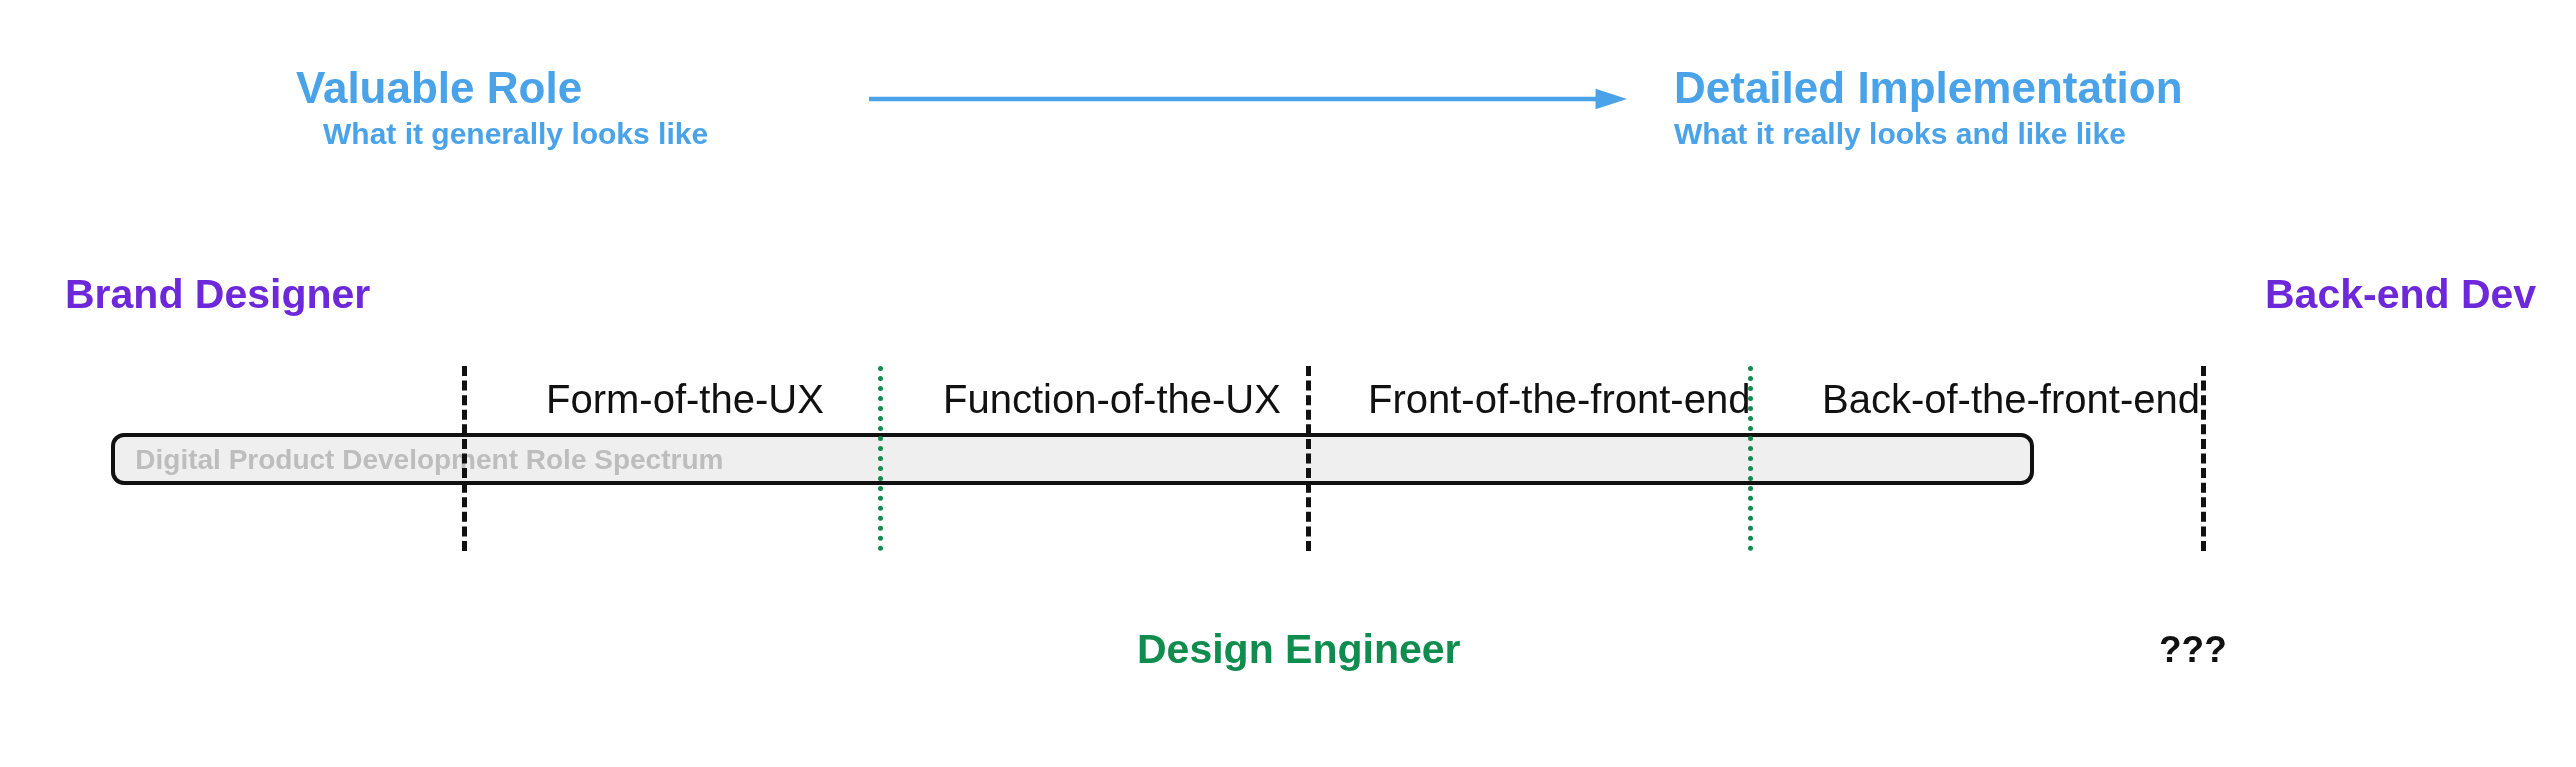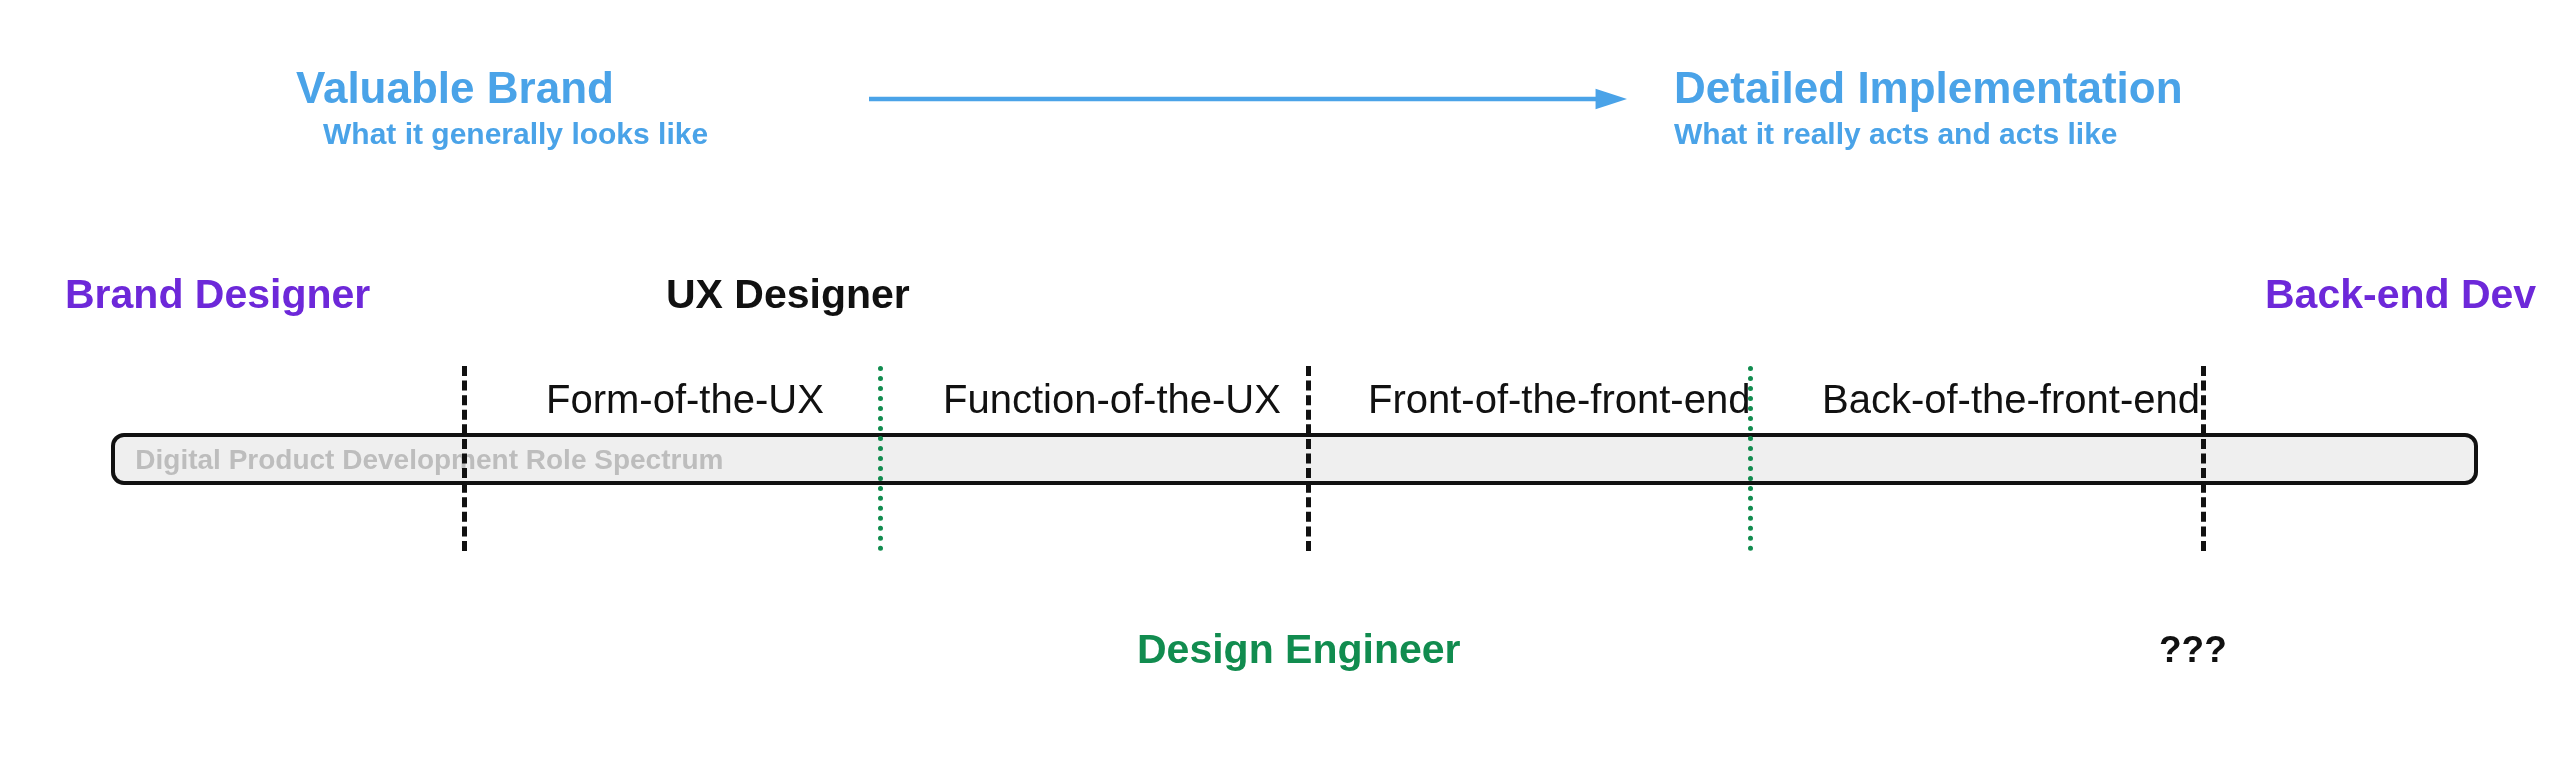--- a/index.html
+++ b/index.html
@@ -45,46 +45,45 @@
   }
 
   .arrow-wrap svg { display: block; }
 </style>
 </head>
 <body>
 
 <div class="stage">
 
   <div class="abs" style="left:296px; top:65px;">
-    <div class="blue bold title-big">Valuable Brand</div>
+    <div class="blue bold title-big">Valuable Role</div>
     <div class="blue bold title-sub" style="margin-top:5.5px;margin-left:27px;">What it generally looks like</div>
   </div>
 
   <div class="abs arrow-wrap" style="left:869px; top:85px;">
     <svg width="758" height="28" viewBox="0 0 820 30">
       <line x1="0" y1="15" x2="790" y2="15" stroke="#4aa3e8" stroke-width="5" stroke-linecap="round"></line>
       <polygon points="820,15 786,4 786,26" fill="#4aa3e8"></polygon>
     </svg>
   </div>
 
   <div class="abs" style="left:1674px; top:65px;">
     <div class="blue bold title-big">Detailed Implementation</div>
-    <div class="blue bold title-sub" style="margin-top:5.5px;">What it really acts and acts like</div>
+    <div class="blue bold title-sub" style="margin-top:5.5px;">What it really looks and like like</div>
   </div>
 
   <div class="abs gray bold role-label" style="left:65px; top:274px;">Brand Designer</div>
-  <div class="abs black bold role-label" style="left:666px; top:274px;">UX Designer</div>
   <div class="abs gray bold role-label" style="left:2265px; top:274px;">Back-end Dev</div>
 
   <div class="abs black seg-label" style="left:546px; top:379px;">Form-of-the-UX</div>
   <div class="abs black seg-label" style="left:943px; top:379px;">Function-of-the-UX</div>
   <div class="abs black seg-label" style="left:1368px; top:379px;">Front-of-the-front-end</div>
   <div class="abs black seg-label" style="left:1822px; top:379px;">Back-of-the-front-end</div>
 
-  <div class="abs spectrum-bar" style="left:111px; top:433px; width:2367px;">
+  <div class="abs spectrum-bar" style="left:111px; top:433px; width:1923px;">
     <div class="abs bar-caption" style="left:20.3px; top:9.2px;">Digital Product Development Role Spectrum</div>
   </div>
 
   <div class="abs dash-black" style="left:462px; top:366px;"></div>
   <div class="abs dot-green" style="left:878px; top:366px;"></div>
   <div class="abs dash-black" style="left:1306px; top:366px;"></div>
   <div class="abs dot-green" style="left:1748px; top:366px;"></div>
   <div class="abs dash-black" style="left:2201px; top:366px;"></div>
 
   <div class="abs green bold role-label" style="left:1137px; top:629px;">Design Engineer</div>

